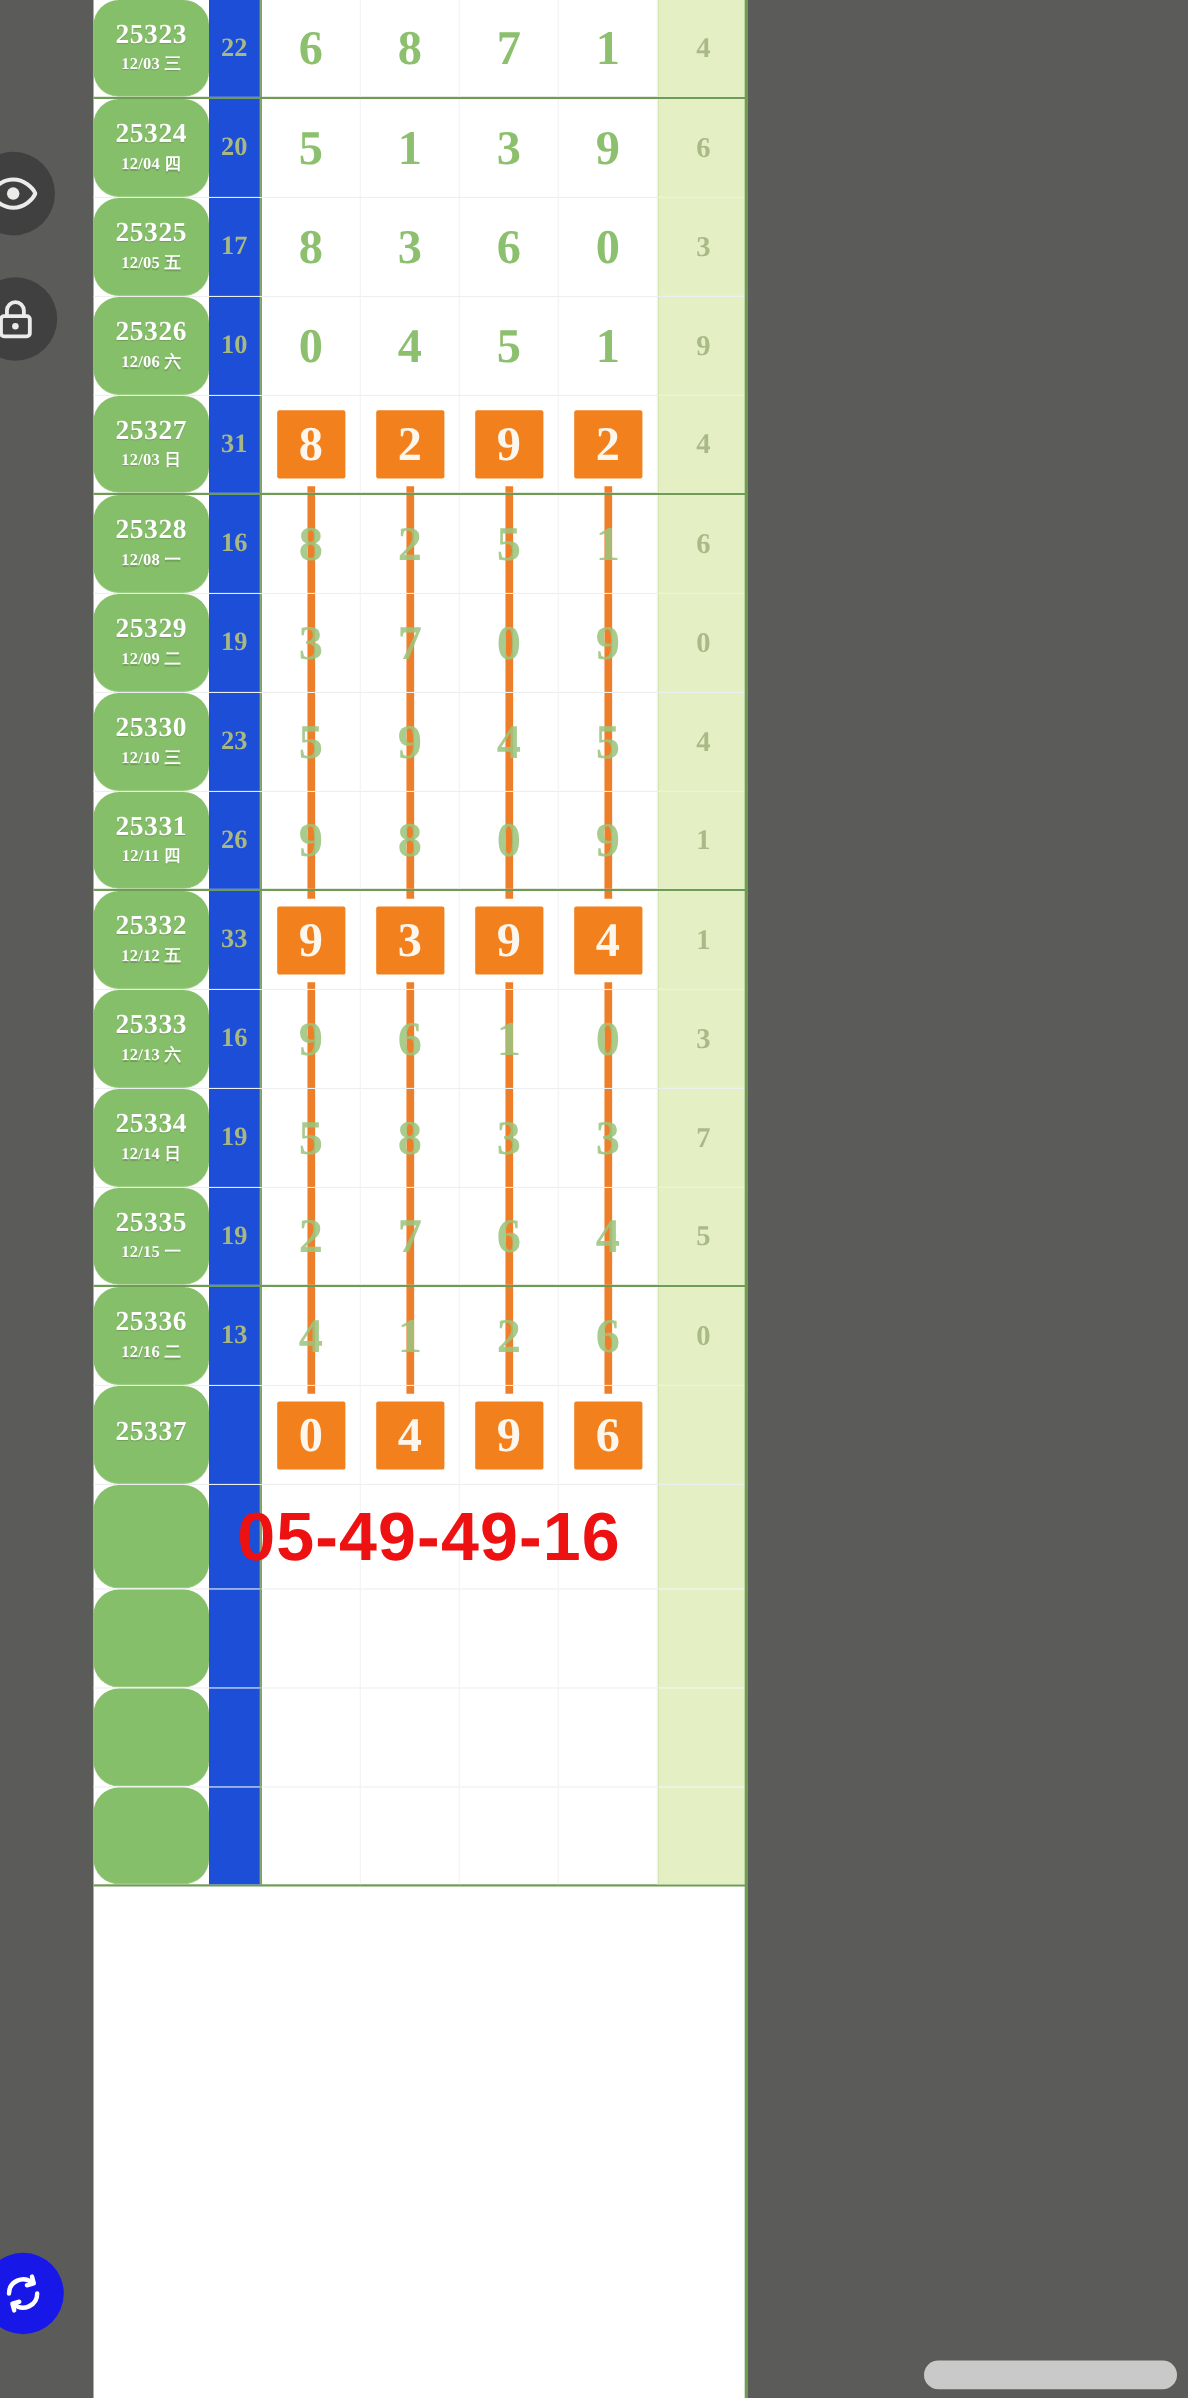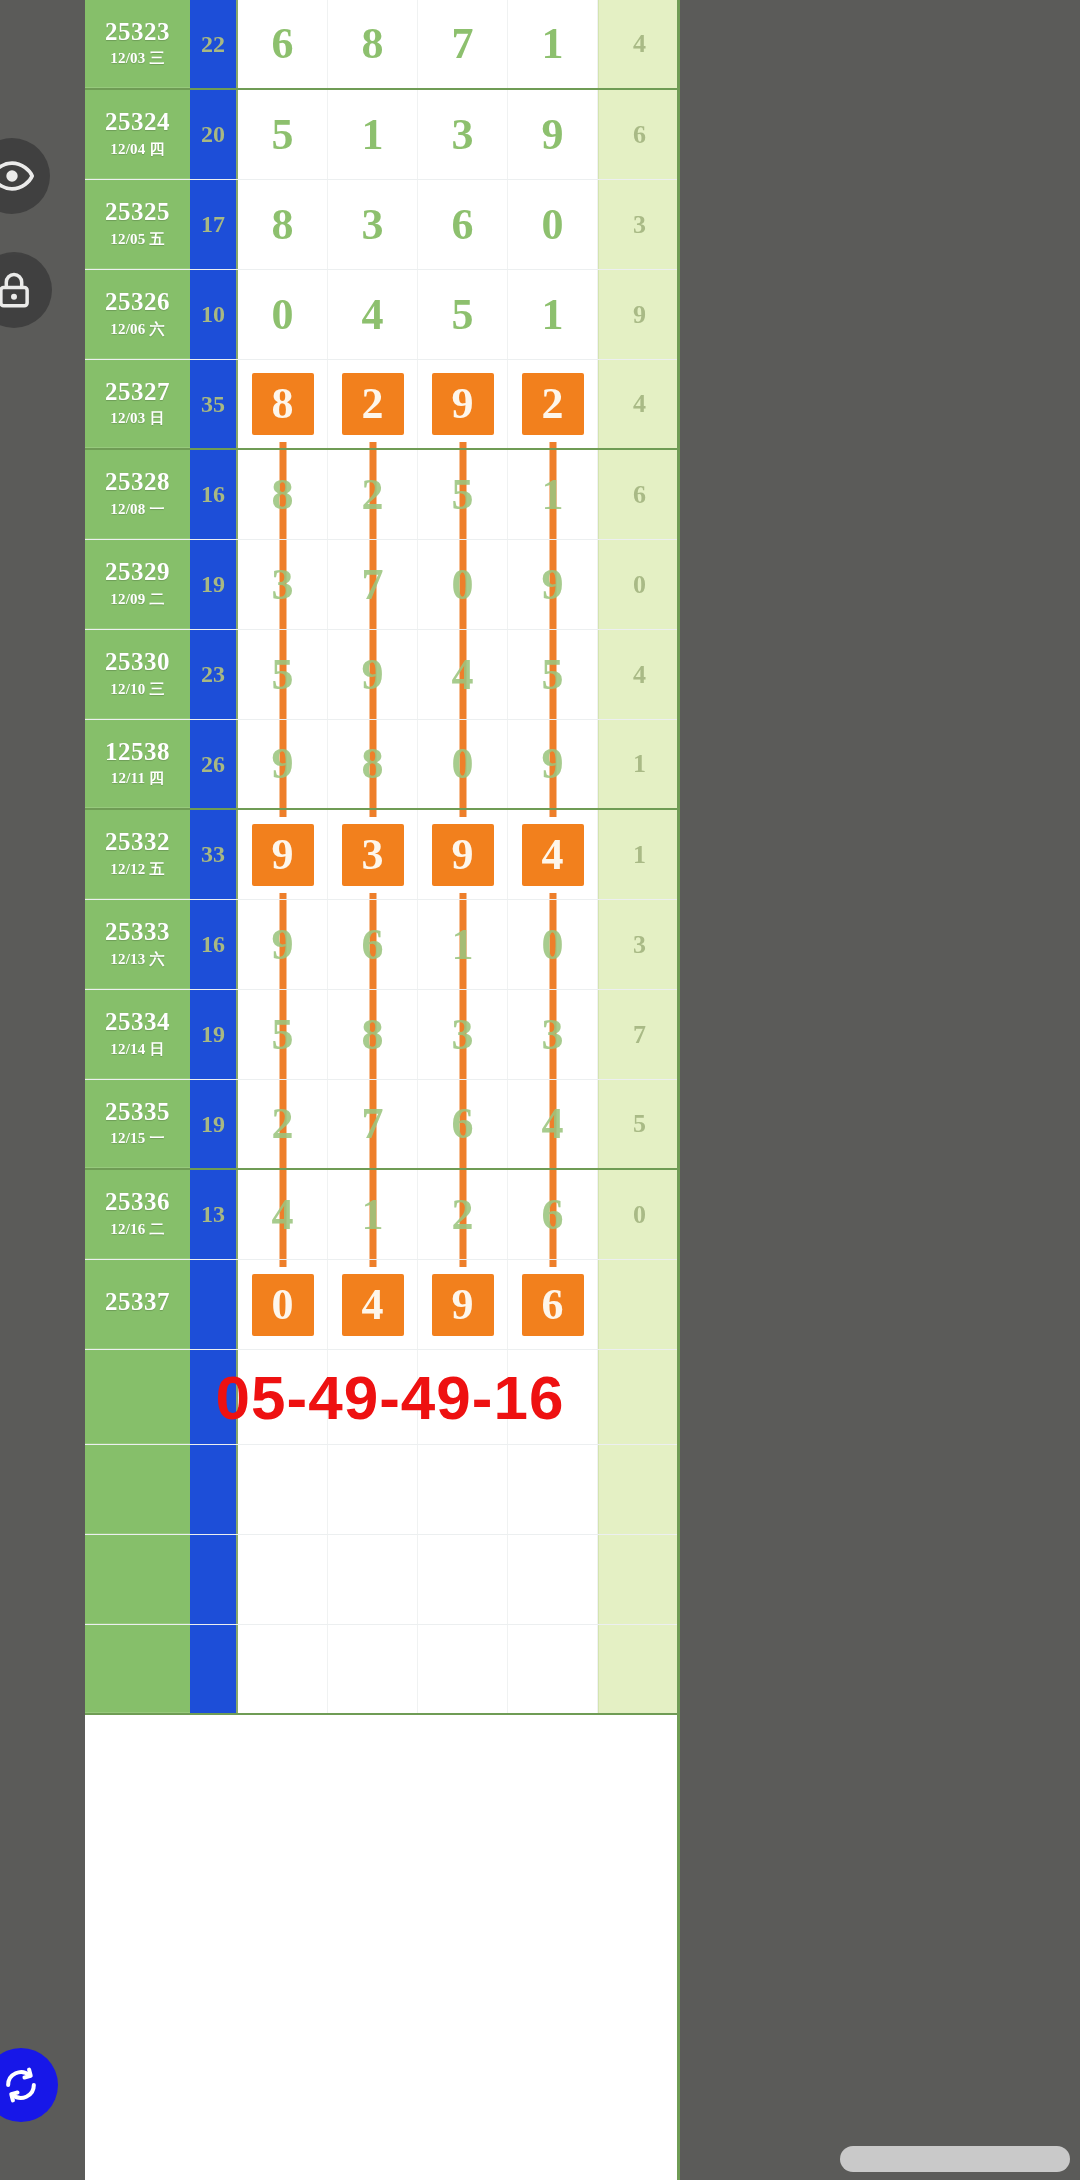--- a/index.html
+++ b/index.html
@@ -29,20 +29,21 @@
   .row{display:flex;position:relative;box-sizing:border-box;height:90px;}
   .row.thick{border-bottom:2px solid #6f9c55;}
   .row.thin{border-bottom:1px solid #eceff0;}
 
   
   .c-issue{
     width:105px;flex:none;background:#86bf6a;color:#ffffff;
     display:flex;flex-direction:column;align-items:center;justify-content:center;
     border-bottom:1px solid #96c97c;box-sizing:border-box;
     text-shadow:0 1px 1px rgba(0,0,0,.18);
+    border-radius:23px;
   }
   .c-issue .num{font-size:25px;font-weight:bold;letter-spacing:.5px;line-height:1.05;}
   .c-issue .dat{font-size:15px;font-weight:bold;margin-top:4px;letter-spacing:.2px;}
 
   
   .c-sum{
     width:48px;flex:none;background:#1d4ed8;color:#a8b882;
     display:flex;align-items:center;justify-content:center;
     font-size:24px;font-weight:bold;
     border-right:2px solid #8aa86a;box-sizing:border-box;
@@ -210,21 +211,21 @@
       <div class="c-d">
         <span class="v">1</span>
       </div>
       <div class="c-tail">9</div>
     </div>
     <div class="row thick">
       <div class="c-issue">
         <div class="num">25327</div>
         <div class="dat">12/03 日</div>
       </div>
-      <div class="c-sum">35</div>
+      <div class="c-sum">31</div>
       <div class="c-d hit">
         <div class="riser down"></div>
         <span class="v">8</span>
       </div>
       <div class="c-d hit">
         <div class="riser down"></div>
         <span class="v">2</span>
       </div>
       <div class="c-d hit">
         <div class="riser down"></div>
@@ -303,21 +304,21 @@
         <span class="v">4</span>
       </div>
       <div class="c-d faded">
         <div class="riser full"></div>
         <span class="v">5</span>
       </div>
       <div class="c-tail">4</div>
     </div>
     <div class="row thick">
       <div class="c-issue">
-        <div class="num">12538</div>
+        <div class="num">25331</div>
         <div class="dat">12/11 四</div>
       </div>
       <div class="c-sum">26</div>
       <div class="c-d faded">
         <div class="riser full"></div>
         <span class="v">9</span>
       </div>
       <div class="c-d faded">
         <div class="riser full"></div>
         <span class="v">8</span>

